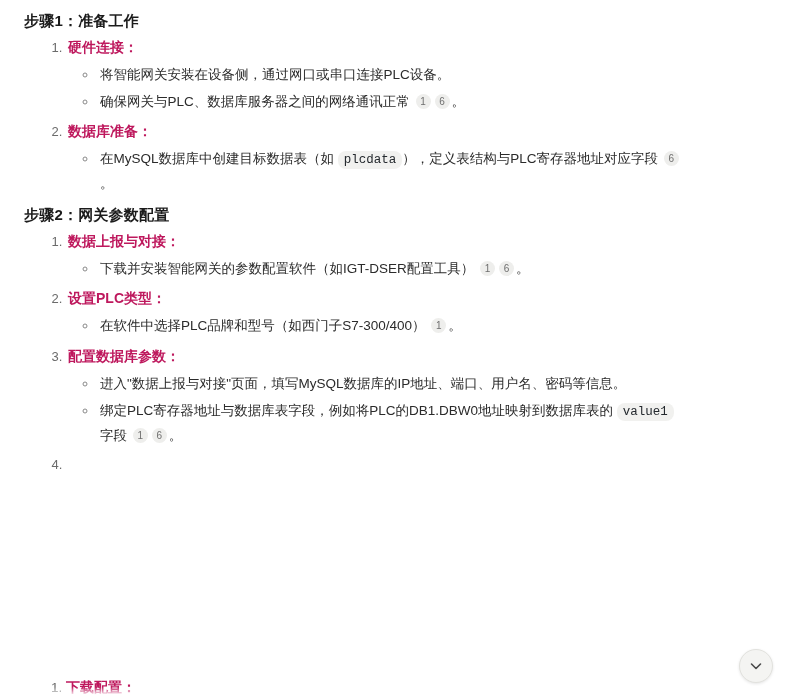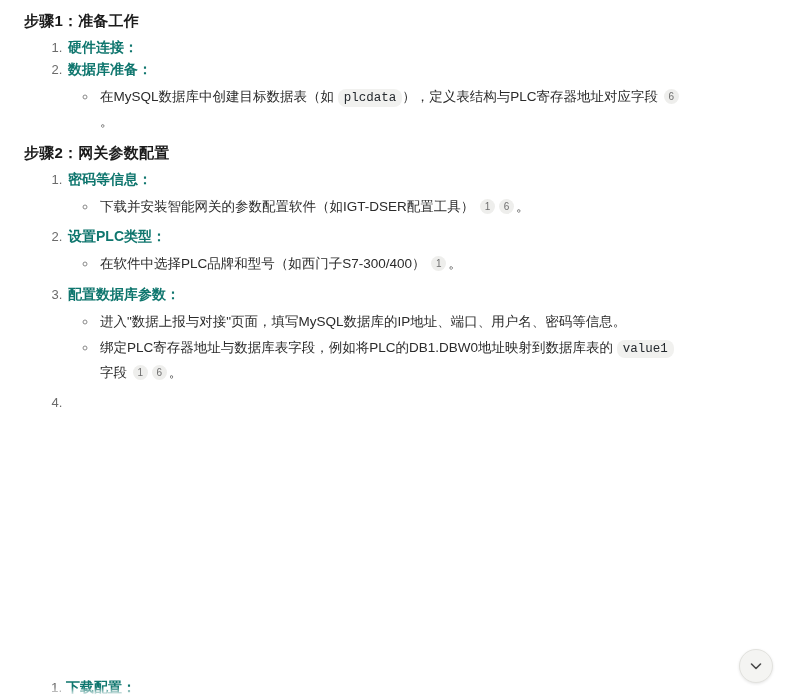--- a/index.html
+++ b/index.html
@@ -40,21 +40,21 @@
     margin: 0 0 4px 0;
     padding-left: 2px;
   }
   ol.lvl1 > li::marker {
     color: #6b6b6b;
     font-size: 13px;
   }
   .li-title {
     font-weight: bold;
     font-size: 14px;
-    color: #0f766e;
+    color: #be185d;
     display: inline;
   }
   ul.lvl2 {
     list-style: circle;
     margin: 6px 0 10px 0;
     padding-left: 30px;
   }
   ul.lvl2 > li {
     font-size: 13.5px;
     color: #2b2b2b;
@@ -133,28 +133,31 @@
   }
   .scroll-btn svg { display: block; }
 </style>
 </head>
 <body>
 
 <div class="page">
   <div id="content">
       <div class="step-head">步骤1：准备工作</div>
       <ol class="lvl1">
-        <li><span class="li-title">硬件连接：</span></li>
+        <li><span class="li-title">硬件连接：</span><ul class="lvl2">
+            <li><span class="txt">将智能网关安装在设备侧，通过网口或串口连接PLC设备。</span></li>
+            <li><span class="txt">确保网关与PLC、数据库服务器之间的网络通讯正常 </span><span class="cite">1</span><span class="cite">6</span><span class="txt">。</span></li>
+          </ul></li>
         <li><span class="li-title">数据库准备：</span><ul class="lvl2">
             <li><span class="txt">在MySQL数据库中创建目标数据表（如 </span><code class="inline">plcdata</code><span class="txt">），定义表结构与PLC寄存器地址对应字段 </span><span class="cite">6</span><span class="txt">。</span></li>
           </ul></li>
       </ol>
       <div class="step-head">步骤2：网关参数配置</div>
       <ol class="lvl1">
-        <li><span class="li-title">密码等信息：</span><ul class="lvl2">
+        <li><span class="li-title">数据上报与对接：</span><ul class="lvl2">
             <li><span class="txt">下载并安装智能网关的参数配置软件（如IGT-DSER配置工具） </span><span class="cite">1</span><span class="cite">6</span><span class="txt">。</span></li>
           </ul></li>
         <li><span class="li-title">设置PLC类型：</span><ul class="lvl2">
             <li><span class="txt">在软件中选择PLC品牌和型号（如西门子S7-300/400） </span><span class="cite">1</span><span class="txt">。</span></li>
           </ul></li>
         <li><span class="li-title">配置数据库参数：</span><ul class="lvl2">
             <li><span class="txt">进入"数据上报与对接"页面，填写MySQL数据库的IP地址、端口、用户名、密码等信息。</span></li>
             <li><span class="txt">绑定PLC寄存器地址与数据库表字段，例如将PLC的DB1.DBW0地址映射到数据库表的 </span><code class="inline">value1</code><span class="txt"> 字段 </span><span class="cite">1</span><span class="cite">6</span><span class="txt">。</span></li>
           </ul></li>
         <li></li>

